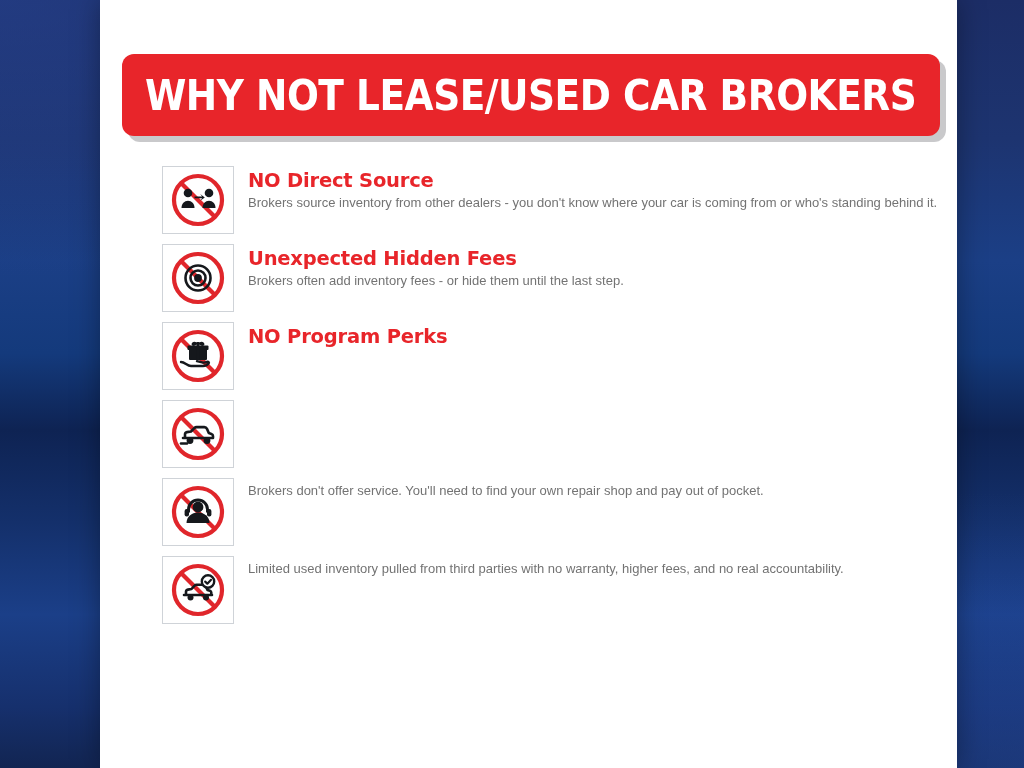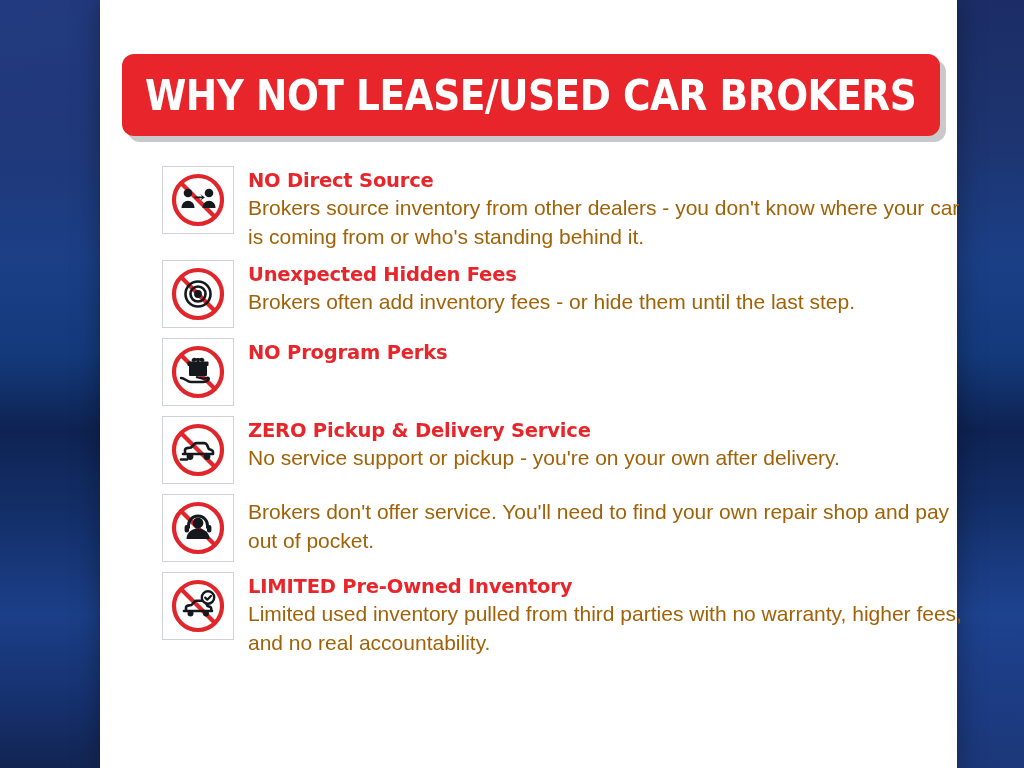--- a/index.html
+++ b/index.html
@@ -126,22 +126,22 @@
   .row-title {
     color: #e8252a;
     font-size: 19.5px;
     font-weight: 700;
     font-family: "DejaVu Sans", sans-serif;
     letter-spacing: -0.2px;
     line-height: 1.12;
     margin-bottom: 2px;
   }
   .row-desc {
-    color: #a16207;
-    font-size: 21px;
+    color: #737373;
+    font-size: 13px;
     line-height: 1.38;
     max-width: 730px;
   }
 
   
   .ring { fill: none; stroke: #e0262b; stroke-width: 4.2; }
   .slash { stroke: #e0262b; stroke-width: 4.2; stroke-linecap: butt; }
   .glyph { fill: #15181c; }
   .glyph-stroke { fill: none; stroke: #15181c; stroke-width: 2.6; stroke-linejoin: round; stroke-linecap: round; }
 </style>
@@ -224,24 +224,20 @@
             <circle class="ring" cx="29" cy="29" r="24"></circle>
             <line class="slash" x1="12" y1="12" x2="46" y2="46"></line>
             <g>
               <path class="glyph-stroke" d="M14 33h30M16 33v-3.5c0-1.2.8-2.2 2-2.4l4-.6 3.3-3.4c.6-.6 1.4-1 2.3-1h7.7c1.2 0 2.2.7 2.7 1.8l1.8 4.2 2.6.8c1 .3 1.6 1.2 1.6 2.2V33"></path>
               <circle class="glyph" cx="21" cy="35.5" r="3.4"></circle>
               <circle class="glyph" cx="38" cy="35.5" r="3.4"></circle>
               <path class="glyph-stroke" d="M18 38.5h-6"></path>
             </g>
           </svg>
         </div>
-        <div class="row-text">
-          <div class="row-title">ZERO Pickup &amp; Delivery Service</div>
-          <div class="row-desc">No service support or pickup - you're on your own after delivery.</div>
-        </div>
       </div>
 
       <div class="row">
         <div class="icon-box">
           <svg width="58" height="58" viewBox="0 0 58 58" aria-hidden="true">
             <circle class="ring" cx="29" cy="29" r="24"></circle>
             <line class="slash" x1="12" y1="12" x2="46" y2="46"></line>
             <g class="glyph">
               <circle cx="29" cy="24" r="5.4"></circle>
               <path d="M17.5 40c0-6.3 5.1-10.6 11.5-10.6S40.5 33.7 40.5 40z"></path>
@@ -265,21 +261,20 @@
             <g>
               <path class="glyph-stroke" d="M15 34h28M17 34v-3.2c0-1.1.8-2 1.9-2.2l3.6-.6 2.9-3.2c.6-.6 1.3-1 2.2-1h6.8c1.1 0 2 .6 2.5 1.6l1.6 3.6 2.4.8c.9.3 1.4 1.1 1.4 2V34"></path>
               <circle class="glyph" cx="21.5" cy="36.5" r="3"></circle>
               <circle class="glyph" cx="37" cy="36.5" r="3"></circle>
               <circle cx="39" cy="20.5" r="6.2" fill="#fff" stroke="#15181c" stroke-width="2.4"></circle>
               <path d="M36.2 20.6l2.1 2.1 3.6-3.8" fill="none" stroke="#15181c" stroke-width="2.2" stroke-linecap="round" stroke-linejoin="round"></path>
             </g>
           </svg>
         </div>
         <div class="row-text">
-          <div class="row-title">LIMITED Pre-Owned Inventory</div>
           <div class="row-desc">Limited used inventory pulled from third parties with no warranty, higher fees, and no real accountability.</div>
         </div>
       </div>
 
 
     </div>
   </div>
 </div>
 
 </body></html>

